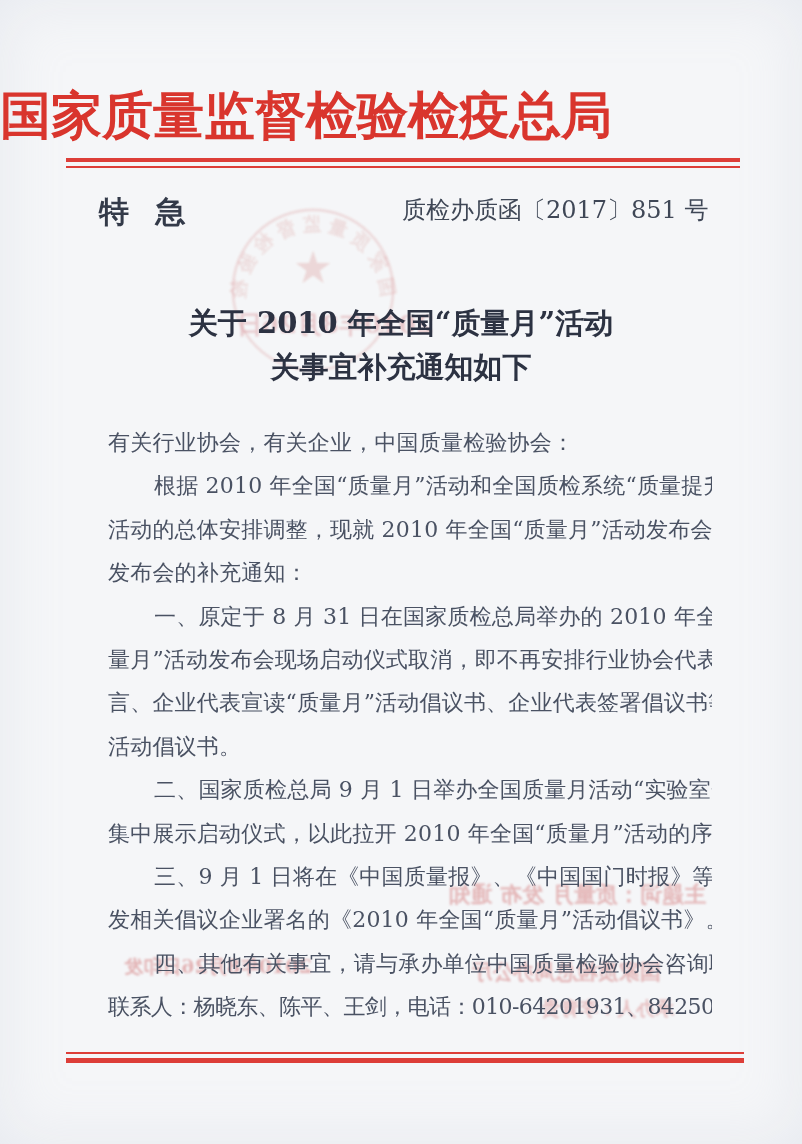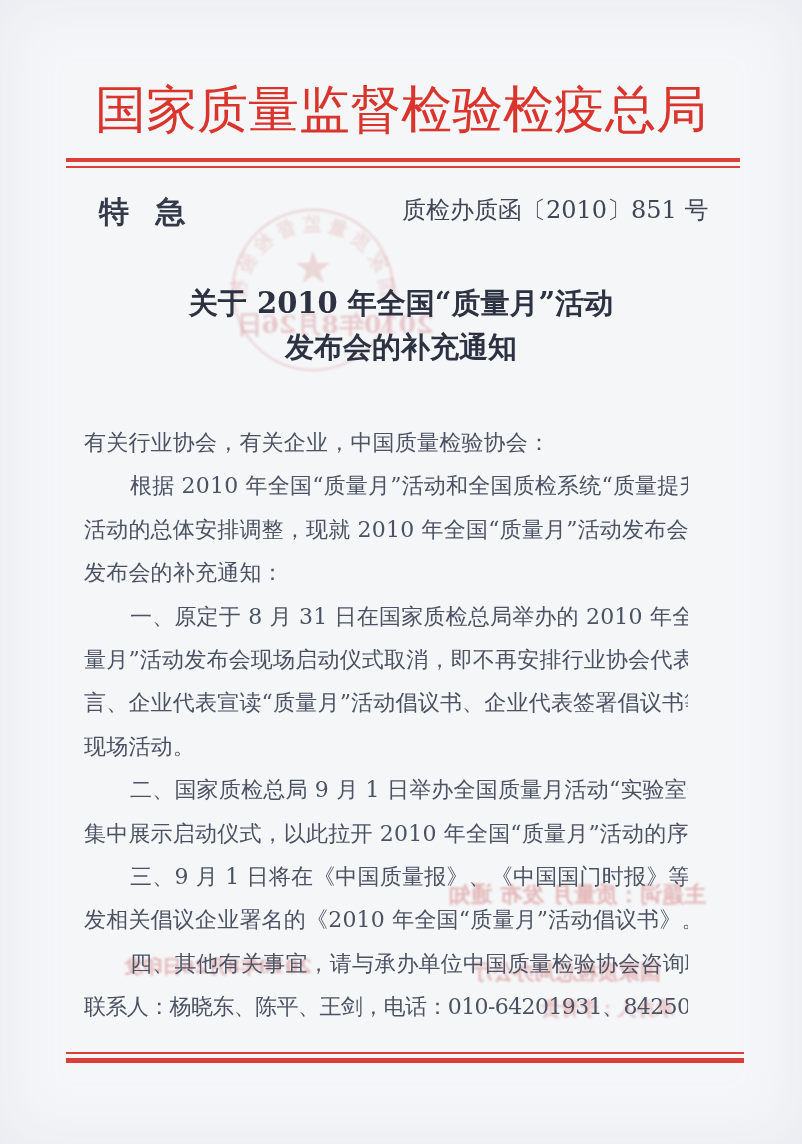--- a/index.html
+++ b/index.html
@@ -1,39 +1,39 @@
 <!DOCTYPE html>
 <html><head>
 <meta charset="utf-8">
 <style>
   html,body{margin:0;padding:0;}
   body{background:#e9eaec;font-family:"DejaVu Serif","Liberation Serif",serif;}
   .page{position:relative;width:802px;height:1144px;background:#f5f6f8;overflow:hidden;
         box-shadow:inset 0 0 60px rgba(190,200,215,.25);}
   
-  .agency{position:absolute;top:76px;left:0;width:802px;text-align:center;
-          font-size:51px;font-weight:normal;color:#d9352d;letter-spacing:0px;
+  .agency{position:absolute;top:82px;left:0;width:802px;
+          font-size:51px;font-weight:bold;color:#d9352d;letter-spacing:0px;
           white-space:nowrap;z-index:3;}
   .rule{position:absolute;left:66px;width:674px;background:#dd3e38;z-index:3;}
   .rule-h-thick{top:158px;height:4px;}
   .rule-h-thin{top:166px;height:2px;}
   .rule-f-thin{top:1052px;height:2px;width:678px;}
   .rule-f-thick{top:1058px;height:5px;width:678px;}
   
   .urgency{position:absolute;top:192px;left:99px;font-size:30px;font-weight:bold;
            color:#333a49;word-spacing:16px;z-index:3;}
   .docnum{position:absolute;top:194px;left:402px;width:292px;text-align:right;
           font-size:24px;color:#3f4756;white-space:nowrap;z-index:3;}
   
   .title-line{position:absolute;left:0;width:802px;text-align:center;font-size:29px;
-              font-weight:bold;color:#2c3242;z-index:3;white-space:nowrap;}
+              font-weight:bold;color:#2c3242;z-index:3;white-space:nowrap;margin-top:20px;}
   .title-1{top:284px;}
   .title-2{top:328px;}
   
-  .body-block{position:absolute;top:421px;left:84px;width:604px;z-index:3;}
+  .body-block{position:absolute;top:421px;left:108px;width:604px;z-index:3;}
   .bline{height:43.4px;line-height:43.4px;font-size:22px;color:#4a5263;
          white-space:nowrap;overflow:hidden;letter-spacing:.2px;}
   .indent{padding-left:46px;}
   .fill{text-align:justify;text-align-last:justify;}
   .tight{letter-spacing:-.6px;}
   
   .seal{position:absolute;left:223px;top:200px;width:180px;height:180px;z-index:1;
         transform:scaleX(-1);filter:blur(1.3px);opacity:.9;}
   .seal-date{position:absolute;top:308px;left:205px;width:260px;text-align:center;
              font-size:25px;font-weight:bold;color:rgba(211,126,131,.38);z-index:1;
@@ -65,34 +65,34 @@
   <div class="bleed bleed-subject">主题词：质量月 发布 通知</div>
   <div class="bleed bleed-printdate">2010年8月26日印发</div>
   <div class="bleed bleed-issuer">国家质检总局办公厅</div>
   <div class="bleed bleed-undertaker">承办人：李青贵</div>
 
   <div class="agency">国家质量监督检验检疫总局</div>
   <div class="rule rule-h-thick"></div>
   <div class="rule rule-h-thin"></div>
 
   <div class="urgency">特 急</div>
-  <div class="docnum">质检办质函〔2010〕851 号</div>
+  <div class="docnum">质检办质函〔2017〕851 号</div>
 
   <div class="title-line title-1">关于 2010 年全国“质量月”活动</div>
-  <div class="title-line title-2">发布会的补充通知</div>
+  <div class="title-line title-2">关事宜补充通知如下</div>
 
   <div class="body-block">
     <div class="bline">有关行业协会，有关企业，中国质量检验协会：</div>
     <div class="bline indent fill">根据 2010 年全国“质量月”活动和全国质检系统“质量提升”</div>
     <div class="bline fill">活动的总体安排调整，现就 2010 年全国“质量月”活动发布会有</div>
     <div class="bline">发布会的补充通知：</div>
     <div class="bline indent fill">一、原定于 8 月 31 日在国家质检总局举办的 2010 年全国“质</div>
     <div class="bline fill">量月”活动发布会现场启动仪式取消，即不再安排行业协会代表发</div>
     <div class="bline fill">言、企业代表宣读“质量月”活动倡议书、企业代表签署倡议书等</div>
-    <div class="bline">现场活动。</div>
+    <div class="bline">活动倡议书。</div>
     <div class="bline indent fill">二、国家质检总局 9 月 1 日举办全国质量月活动“实验室开放”</div>
     <div class="bline fill">集中展示启动仪式，以此拉开 2010 年全国“质量月”活动的序幕。</div>
     <div class="bline indent fill">三、9 月 1 日将在《中国质量报》、《中国国门时报》等媒体刊</div>
     <div class="bline fill">发相关倡议企业署名的《2010 年全国“质量月”活动倡议书》。</div>
     <div class="bline indent fill">四、其他有关事宜，请与承办单位中国质量检验协会咨询联络，</div>
     <div class="bline fill tight">联系人：杨晓东、陈平、王剑，电话：010-64201931、84250361，</div>
   </div>
 
   <div class="rule rule-f-thin"></div>
   <div class="rule rule-f-thick"></div>

